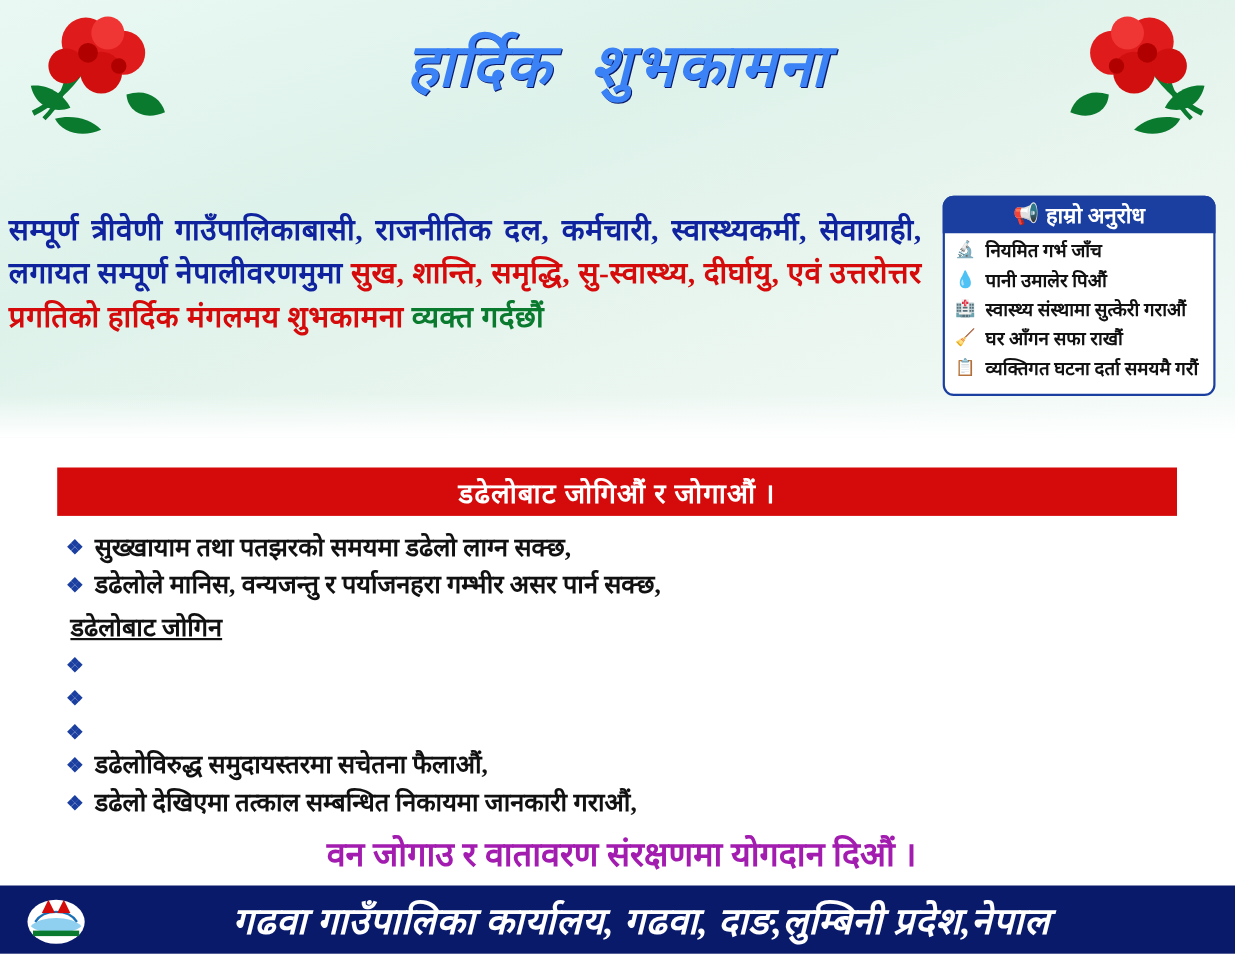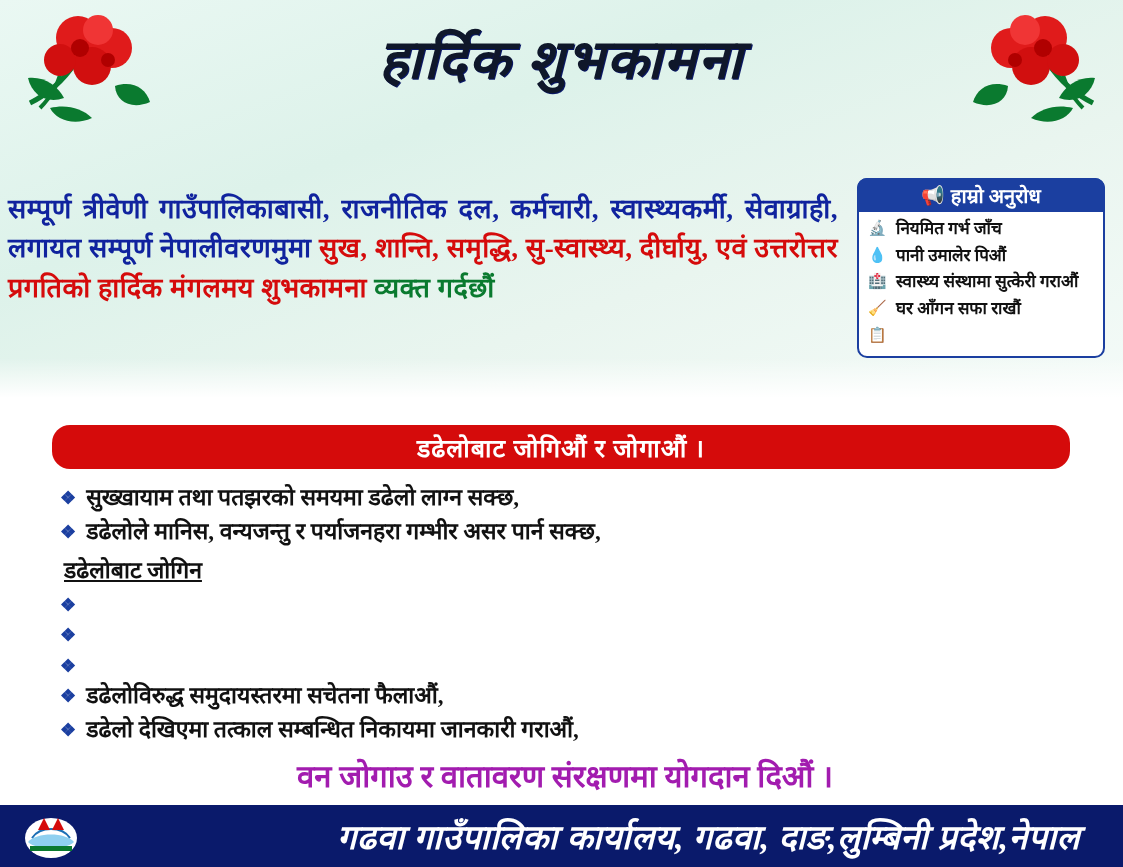--- a/index.html
+++ b/index.html
@@ -54,26 +54,26 @@
   }
   .headline .line1 {
     font-family: "Liberation Serif", serif;
     font-weight: bold;
     font-size: 50px;
     letter-spacing: 2px;
     color: #d50b0b;
     text-shadow: 1px 1px 0 #8b0000;
   }
   .headline .line2 {
-    font-family: Liberation Serif, serif;
+    font-family: Liberation Mono, monospace;
     font-weight: bold;
     font-style: italic;
     font-size: 54px;
     letter-spacing: 2px;
-    color: #0f172a;
+    color: #3b82f6;
     margin-top: 6px;
     text-shadow: 1px 1px 0 #0a1866;
   }
 
   
   .greeting {
     position: absolute;
     left: 8px;
     top: 190px;
     width: 830px;
@@ -154,21 +154,20 @@
     height: 44px;
     background: #d50b0b;
     color: #ffffff;
     font-family: "Liberation Serif", serif;
     font-weight: bold;
     font-size: 25px;
     letter-spacing: 1px;
     display: flex;
     align-items: center;
     justify-content: center;
-    border-radius: 18px;
   }
 
   
   .bullets {
     position: absolute;
     left: 60px;
     top: 482px;
     width: 1010px;
     font-family: "Liberation Serif", serif;
     font-size: 23px;
@@ -245,21 +244,21 @@
     flex: 0 0 auto;
     width: 70px;
     height: 56px;
     margin-left: 16px;
     display: flex;
     align-items: center;
     justify-content: center;
   }
   .footer-text {
     flex: 1 1 auto;
-    text-align: right;
+    text-align: center;
     color: #ffffff;
     font-family: "Liberation Serif", serif;
     font-weight: bold;
     font-style: italic;
     font-size: 34px;
     letter-spacing: 0.5px;
     padding-right: 43px;
   }
 </style>
 </head>
@@ -335,20 +334,21 @@
         <span>स्वास्थ्य संस्थामा सुत्केरी गराऔं</span>
       </div>
 
       <div class="req-item">
         <span class="req-icon">🧹</span>
         <span>घर आँगन सफा राखौं</span>
       </div>
 
       <div class="req-item">
         <span class="req-icon">📋</span>
+        <span>व्यक्तिगत घटना दर्ता समयमै गरौं</span>
       </div>
 
     </div>
   </div>
 
   <div class="request-header">
     <span class="megaphone">📢</span>
     <span>हाम्रो अनुरोध</span>
   </div>
 

